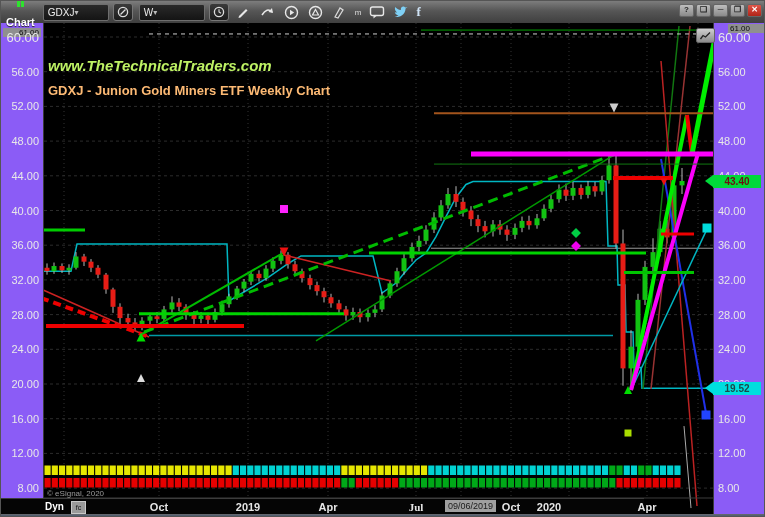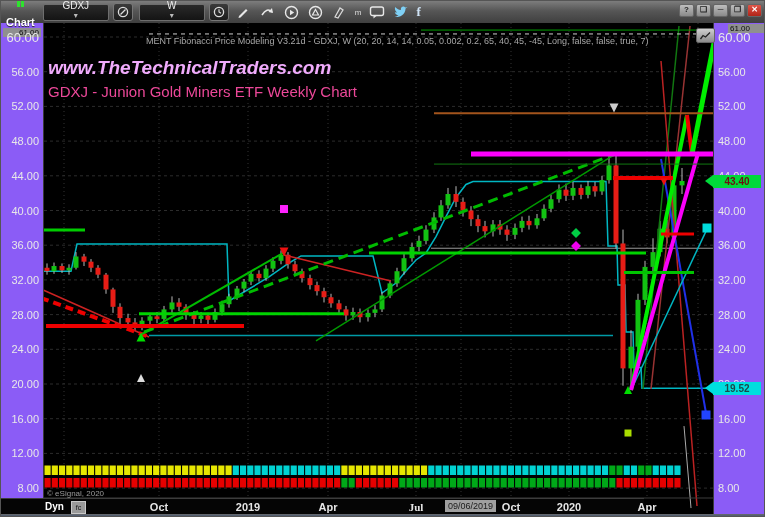--- a/index.html
+++ b/index.html
@@ -4,23 +4,23 @@
 <style>
   html,body{margin:0;padding:0;background:#222;font-family:"Liberation Sans",sans-serif;}
   .window{position:relative;width:765px;height:517px;background:#000;overflow:hidden;border:1px solid #555;box-sizing:border-box;}
   
   .titlebar{position:absolute;left:0;top:0;width:765px;height:22px;z-index:5;
     background:linear-gradient(#7d7d7d,#565656 45%,#3f3f3f);display:flex;align-items:center;}
   .app-badge{display:flex;align-items:center;gap:9px;margin-left:5px;margin-right:8px;flex-direction:column;}
   .bars{display:flex;align-items:flex-end;gap:1px;}
   .bars i{display:block;width:3px;background:#2ee22e;}
   .app-label{color:#fff;font-size:11px;font-weight:bold;text-shadow:0 1px 1px #222;}
-  .combo{display:flex;align-items:center;justify-content:flex-end;width:56px;height:15px;
+  .combo{display:flex;align-items:center;justify-content:flex-start;width:56px;height:15px;
     background:linear-gradient(#2a2a2a,#141414);border:1px solid #6e6e6e;border-radius:2px;
-    color:#eee;font-size:10px;padding:0 4px;margin-right:4px;flex-direction:column;}
+    color:#eee;font-size:10px;padding:0 4px;margin-right:4px;}
   .combo .caret{color:#bbb;font-size:8px;}
   .tb-btn{width:18px;height:16px;background:linear-gradient(#3a3a3a,#1c1c1c);border:1px solid #777;
     border-radius:3px;display:flex;align-items:center;justify-content:center;margin-right:6px;}
   .tb-icon{width:17px;height:17px;display:flex;align-items:center;justify-content:center;margin-right:7px;}
   .m-tool{color:#ddd;font-size:8px;margin-right:7px;}
   .win-controls{position:absolute;right:4px;top:3px;display:flex;gap:2px;}
   .win-btn{width:13px;height:11px;background:linear-gradient(#bdbdbd,#8a8a8a);border:1px solid #666;
     border-radius:2px;color:#222;font-size:8px;line-height:10px;text-align:center;font-weight:bold;}
   .win-btn.close{background:linear-gradient(#e05548,#b02418);color:#fff;}
   
@@ -29,22 +29,22 @@
   .axis-left{left:0;width:42px;border-right:1px solid #3a3a3a;}
   .axis-right{left:712px;width:53px;border-left:1px solid #3a3a3a;}
   .pricelabel{position:absolute;color:#e8e8e8;font-size:11px;white-space:nowrap;}
   .axis-left .pricelabel{right:4px;text-align:right;}
   .axis-right .pricelabel{left:4px;}
   .pricelabel.big{font-size:13px;}
   .toptag{position:absolute;background:#8f8f8f;color:#0a0a0a;font-size:8px;padding:0 2px;line-height:9px;}
   .overlay-text{position:absolute;z-index:3;white-space:nowrap;}
   .hdr1{left:145px;top:24px;color:#d8d8d8;font-size:9px;}
   .hdr2{left:145px;top:35px;color:#a8a8a8;font-size:9px;}
-  .watermark{left:47px;top:56px;font-size:19px;font-weight:bold;font-style:italic;color:#f0abfc;}
-  .charttitle{left:47px;top:82px;font-size:15px;font-weight:normal;color:#ec4899;}
+  .watermark{left:47px;top:56px;font-size:15px;font-weight:bold;font-style:italic;color:#bef264;}
+  .charttitle{left:47px;top:82px;font-size:13px;font-weight:bold;color:#fdba74;}
   .copyright{left:46px;top:488px;font-size:8px;color:#9a9a9a;}
   .pricetag{position:absolute;z-index:3;font-size:10px;font-weight:bold;height:13px;line-height:13px;
     padding:0 3px;color:#5a1010;text-align:center;}
   .pricetag .arrow{position:absolute;left:-8px;top:0;width:0;height:0;border-top:6.5px solid transparent;
     border-bottom:6.5px solid transparent;}
   .minichart-btn{position:absolute;left:695px;top:27px;width:17px;height:13px;z-index:3;
     background:linear-gradient(#cfcfcf,#8d8d8d);border:1px solid #666;border-radius:2px;
     display:flex;align-items:center;justify-content:center;}
   
   .bottom-bar{position:absolute;left:0;top:497px;width:643px;height:16px;background:#050505;
@@ -613,21 +613,20 @@
       <div class="pricelabel" style="top: 216.2px;">36.00</div>
       <div class="pricelabel" style="top: 250.9px;">32.00</div>
       <div class="pricelabel" style="top: 285.6px;">28.00</div>
       <div class="pricelabel" style="top: 320.3px;">24.00</div>
       <div class="pricelabel" style="top: 355px;">20.00</div>
       <div class="pricelabel" style="top: 389.7px;">16.00</div>
       <div class="pricelabel" style="top: 424.4px;">12.00</div>
       <div class="pricelabel" style="top: 459.1px;">8.00</div>
     </div>
 
-  <div class="overlay-text hdr2">MENT Fibonacci Price Modeling V3.21d - GDXJ, W (20, 20, 14, 14, 0.05, 0.002, 0.2, 65, 40, 45, -45, Long, false, false, true, 7)</div>
   <div class="overlay-text watermark">www.TheTechnicalTraders.com</div>
   <div class="overlay-text charttitle">GDXJ - Junion Gold Miners ETF Weekly Chart</div>
   <div class="overlay-text copyright">© eSignal, 2020</div>
   <div class="minichart-btn">
     <svg width="11" height="8" viewBox="0 0 11 8">
       <polyline points="0.5,7 3,3.5 5.5,5 10,0.5" fill="none" stroke="#222" stroke-width="1.3"></polyline>
     </svg>
   </div>
   <div class="pricetag" id="tag-main" style="background: rgb(0, 217, 58); color: rgb(107, 16, 16); left: 712px; top: 173.505px; width: 42px;">
     <span class="arrow" id="tag-main-arrow" style="border-right: 8px solid rgb(0, 217, 58);"></span><span>43.40</span>
@@ -638,17 +637,17 @@
 
   <div class="bottom-bar">
     <span class="dyn">Dyn</span>
     <span class="dyn-icon">fc</span>
     <span class="datetooltip" id="date-tooltip" style="left: 444px;">09/06/2019</span>
   <div class="datelabel" style="left: 158px;">Oct</div>
       <div class="datelabel" style="left: 247px;">2019</div>
       <div class="datelabel" style="left: 327px;">Apr</div>
       <div class="datelabel" style="left: 415px; font-family: Liberation Serif, serif;">Jul</div>
       <div class="datelabel" style="left: 510px;">Oct</div>
-      <div class="datelabel" style="left: 568px;">2020</div>
+      <div class="datelabel" style="left: 548px;">2020</div>
       <div class="datelabel" style="left: 646px;">Apr</div>
     </div>
   <div class="window-edge"></div>
 </div>
 
 </body></html>

